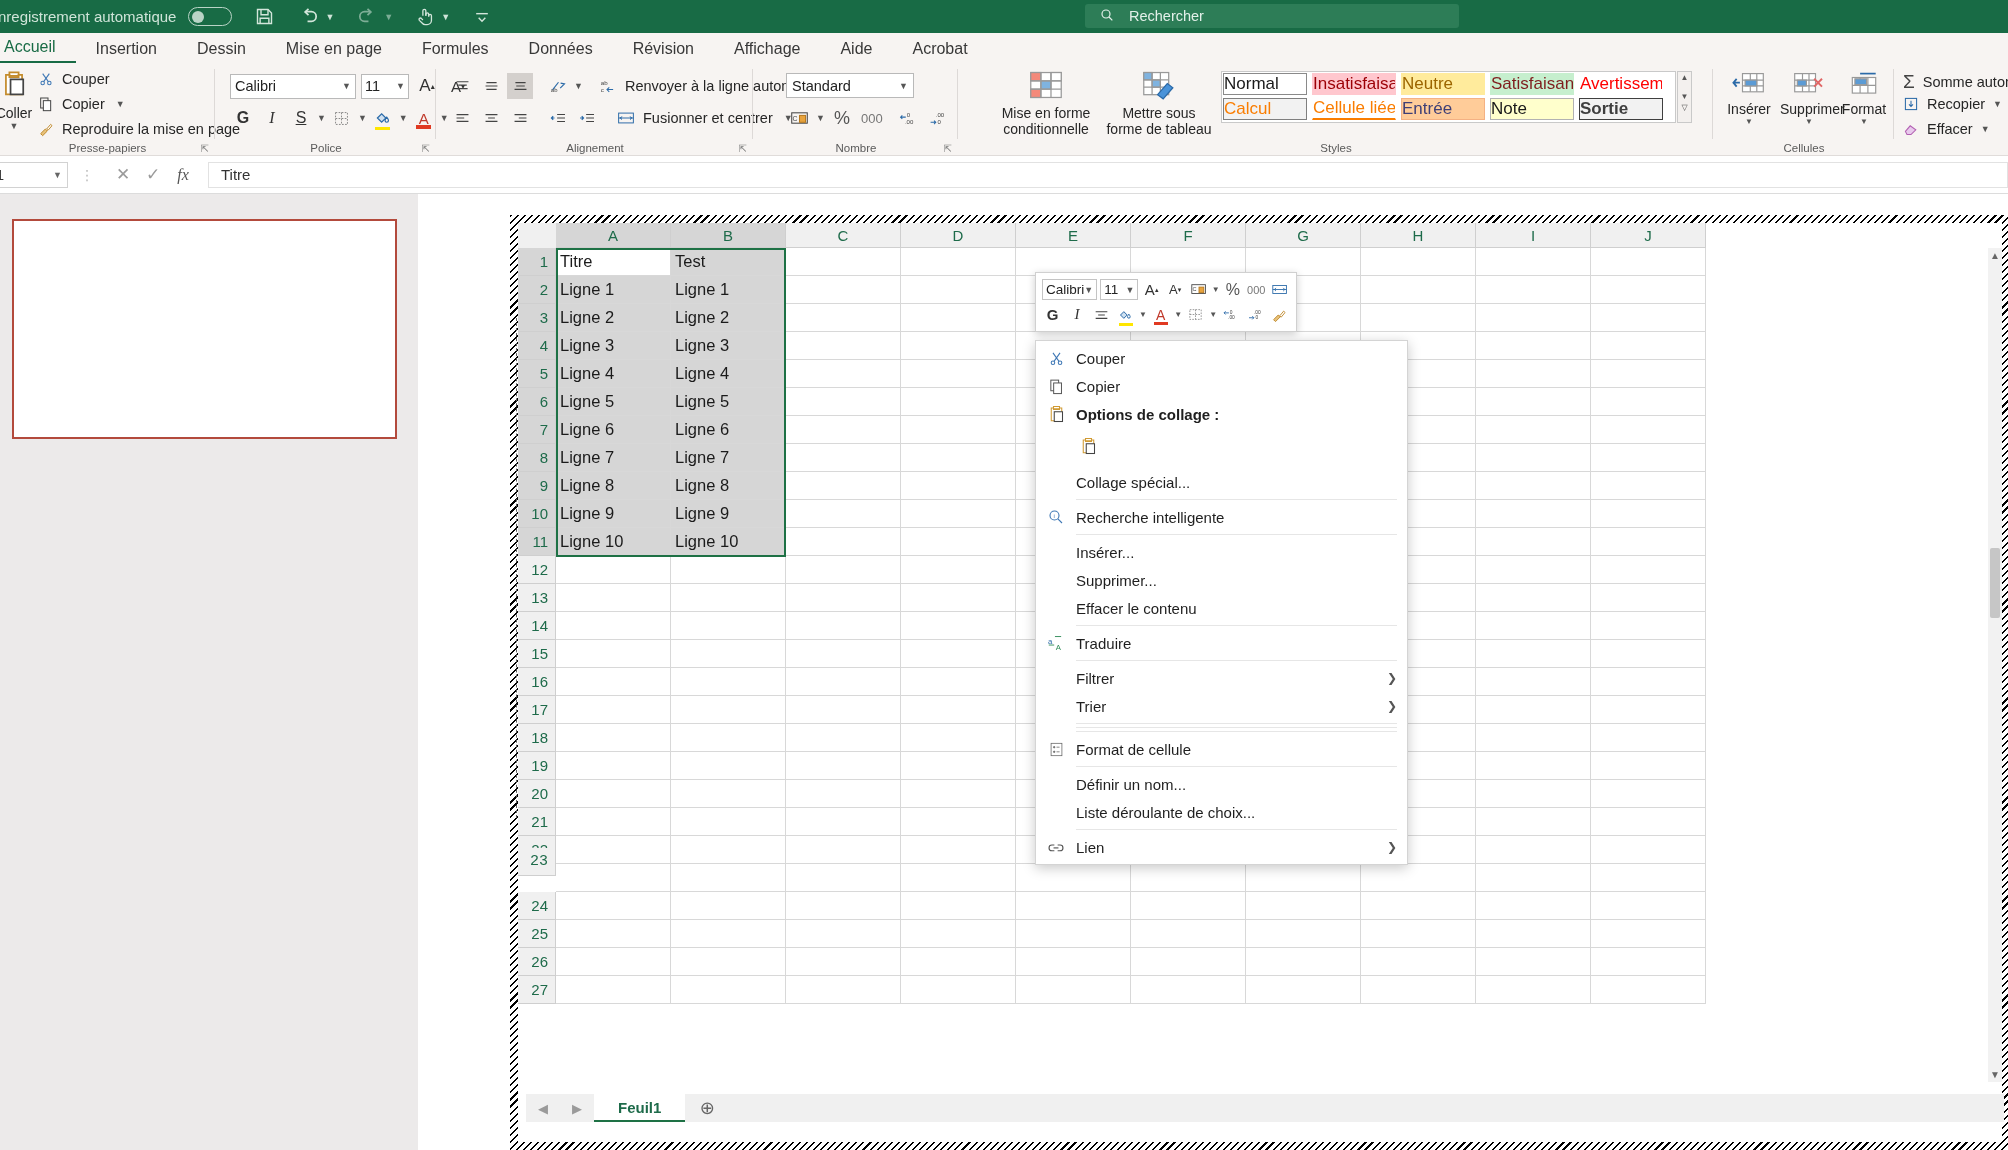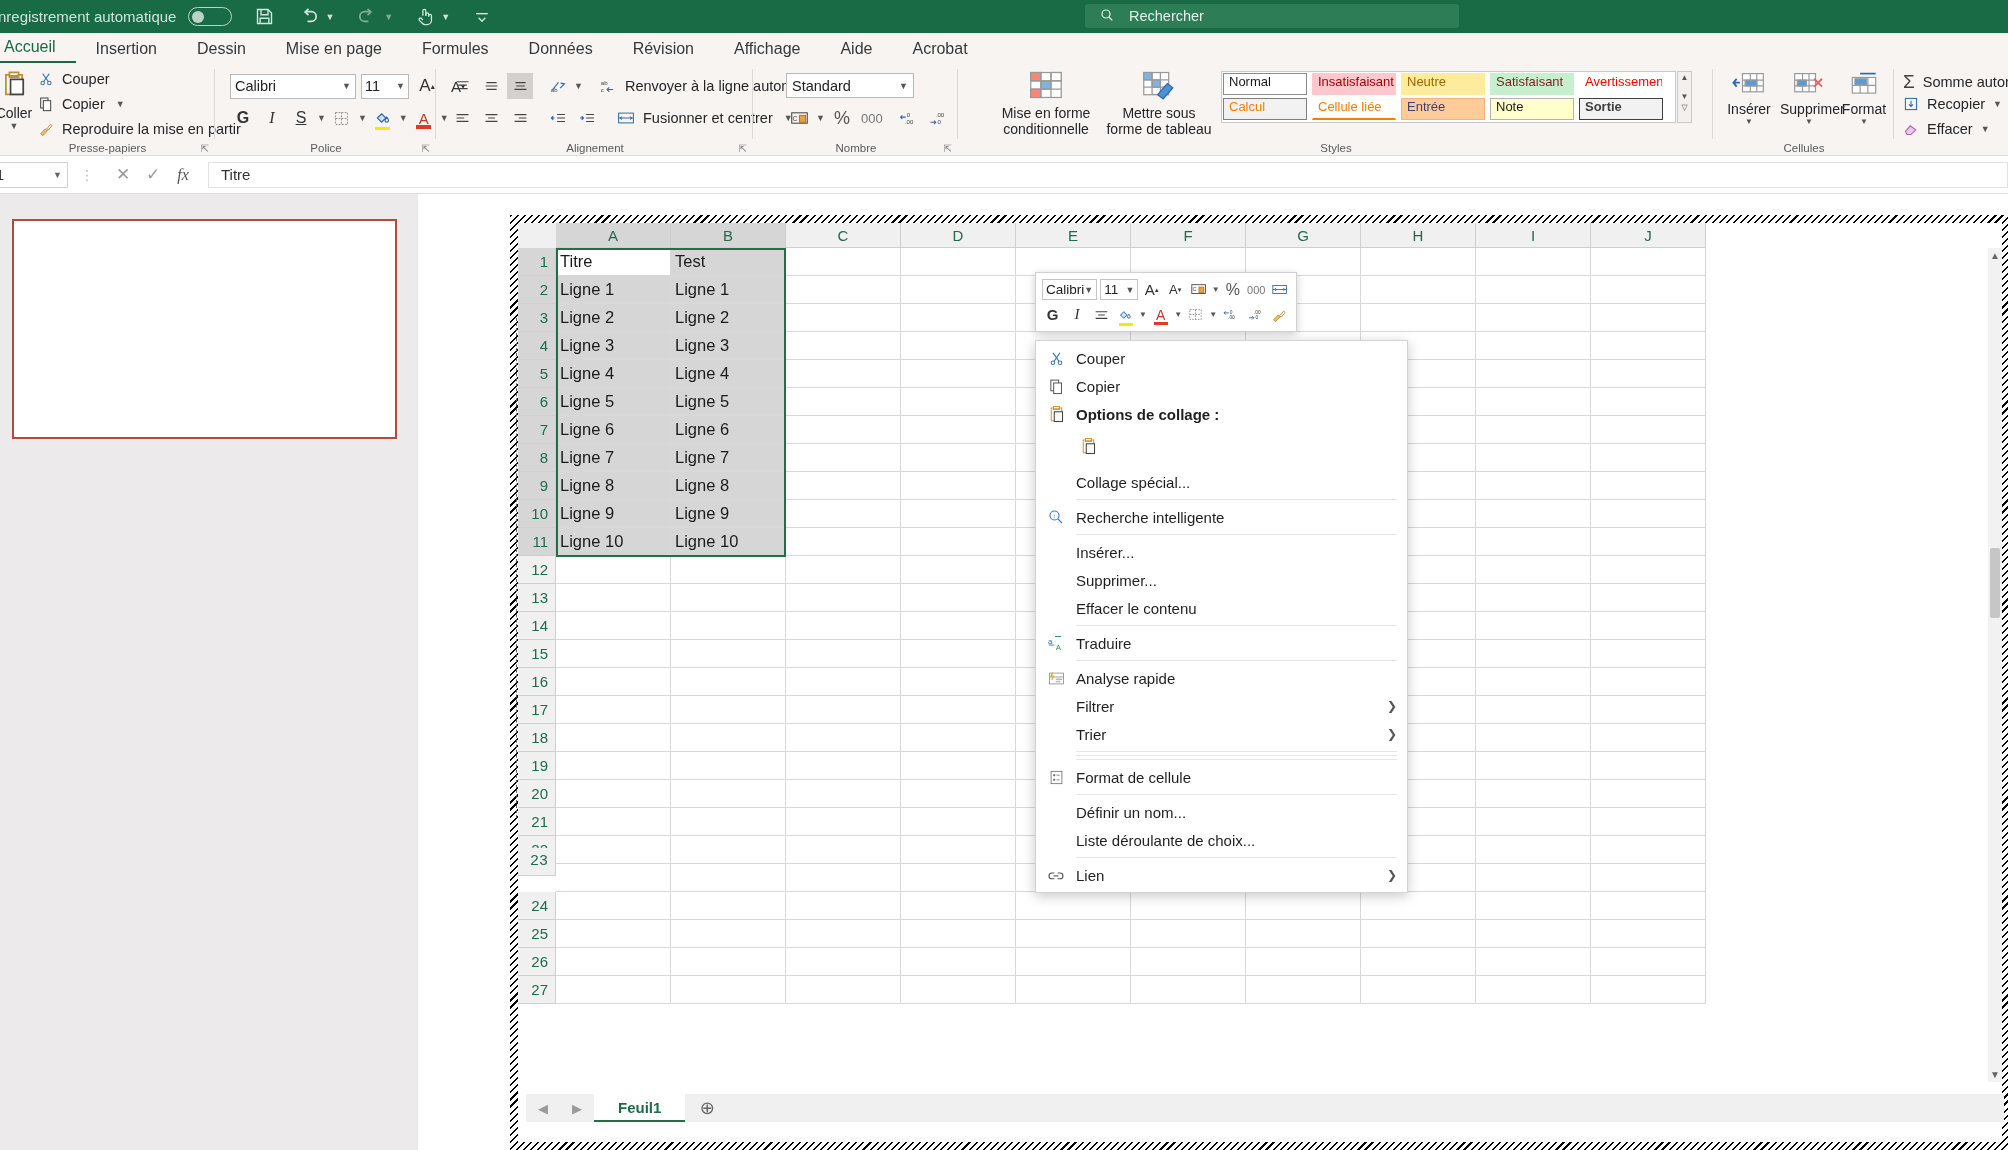--- a/index.html
+++ b/index.html
@@ -83,22 +83,22 @@
           justify-content: center; font-size: 16px; color: #333; }
 
   .numfmt {
     width: 128px; height: 25px; border: 1px solid #b9b9b9; background: #fff;
     font-size: 14.5px; padding: 0 5px; display: flex; align-items: center;
     justify-content: space-between; color: #222;
   }
 
   
   .stylecell {
-    width: 84px; height: 22px; font-size: 13px; display: flex; align-items: flex-start;
-    padding-left: 5px; border: 1px solid transparent; white-space: nowrap; overflow: hidden;
+    width: 84px; height: 22px; font-size: 17px; display: flex; align-items: flex-end;
+    border: 1px solid transparent; white-space: nowrap; overflow: hidden;
   }
 
   
   .fbar {
     position: absolute; top: 156px; left: 0; width: 2008px; height: 38px;
     background: #fff; border-bottom: 1px solid #dcdcdc; display: flex; align-items: center;
   }
   .namebox {
     margin-left: -10px; width: 78px; height: 26px; border: 1px solid #d2d2d2;
     background: #fff; display: flex; align-items: center; justify-content: space-between;
@@ -299,21 +299,21 @@
             <rect x="8" y="7" width="11" height="15" fill="#fff"></rect>
         </svg>
         <span class="cmdtext">Copier</span>
         <span style="font-size:9px;color:#555;margin-left:3px">▼</span>
       </div>
       <div class="rowcmd" style="position:absolute;left:38px;top:58px">
         <svg width="16" height="16" viewBox="0 0 24 24" fill="none" stroke="#c08a2e" stroke-width="1.5">
           <path d="M4 19l7-7 3 3-7 7z" fill="#e8c27a"></path>
             <path d="M13 12l6-7 2 2-6 7z" fill="#fff"></path>
         </svg>
-        <span class="cmdtext">Reproduire la mise en partir</span>
+        <span class="cmdtext">Reproduire la mise en page</span>
       </div>
       <div class="glabel">Presse-papiers</div>
       <div class="dlg" style="right:6px">⇱</div>
       <div class="gsep" style="right:0"></div>
     </div>
 
     <div class="rgroup" style="left:216px;width:220px">
       <div style="position:absolute;left:14px;top:10px;display:flex;gap:5px;align-items:center">
         <div class="fontname">
           <span>Calibri</span>
@@ -1132,33 +1132,20 @@
               <text x="0" y="11" font-size="10" fill="#2b6aa8">a</text>
               <text x="10" y="20" font-size="10" fill="#2e8b57">A</text>
               <path d="M1 13h7M9 2h8" stroke="#2e8b57" stroke-width="1.2"></path>
             </svg>
           </span>
           <span class="txt">Traduire</span>
           <span class="arrow"></span>
         </div>
         <div class="msep"></div>
         <div class="mi">
-          <span class="ico">
-            <svg width="17" height="17" viewBox="0 0 22 22" fill="none" stroke="#888" stroke-width="1">
-              <rect x="2" y="4" width="18" height="14" fill="#fff"></rect>
-              <path d="M2 9h18"></path>
-              <path d="M6 3l-2 5h3l-2 5" stroke="#e8a33d" stroke-width="1.6" fill="none"></path>
-              <rect x="10" y="11" width="8" height="2" fill="#bbb" stroke="none"></rect>
-              <rect x="10" y="14" width="6" height="2" fill="#bbb" stroke="none"></rect>
-            </svg>
-          </span>
-          <span class="txt">Analyse rapide</span>
-          <span class="arrow"></span>
-        </div>
-        <div class="mi">
           <span class="ico"></span>
           <span class="txt">Filtrer</span>
           <span class="arrow">❯</span>
         </div>
         <div class="mi">
           <span class="ico"></span>
           <span class="txt">Trier</span>
           <span class="arrow">❯</span>
         </div>
         <div class="msep"></div>

